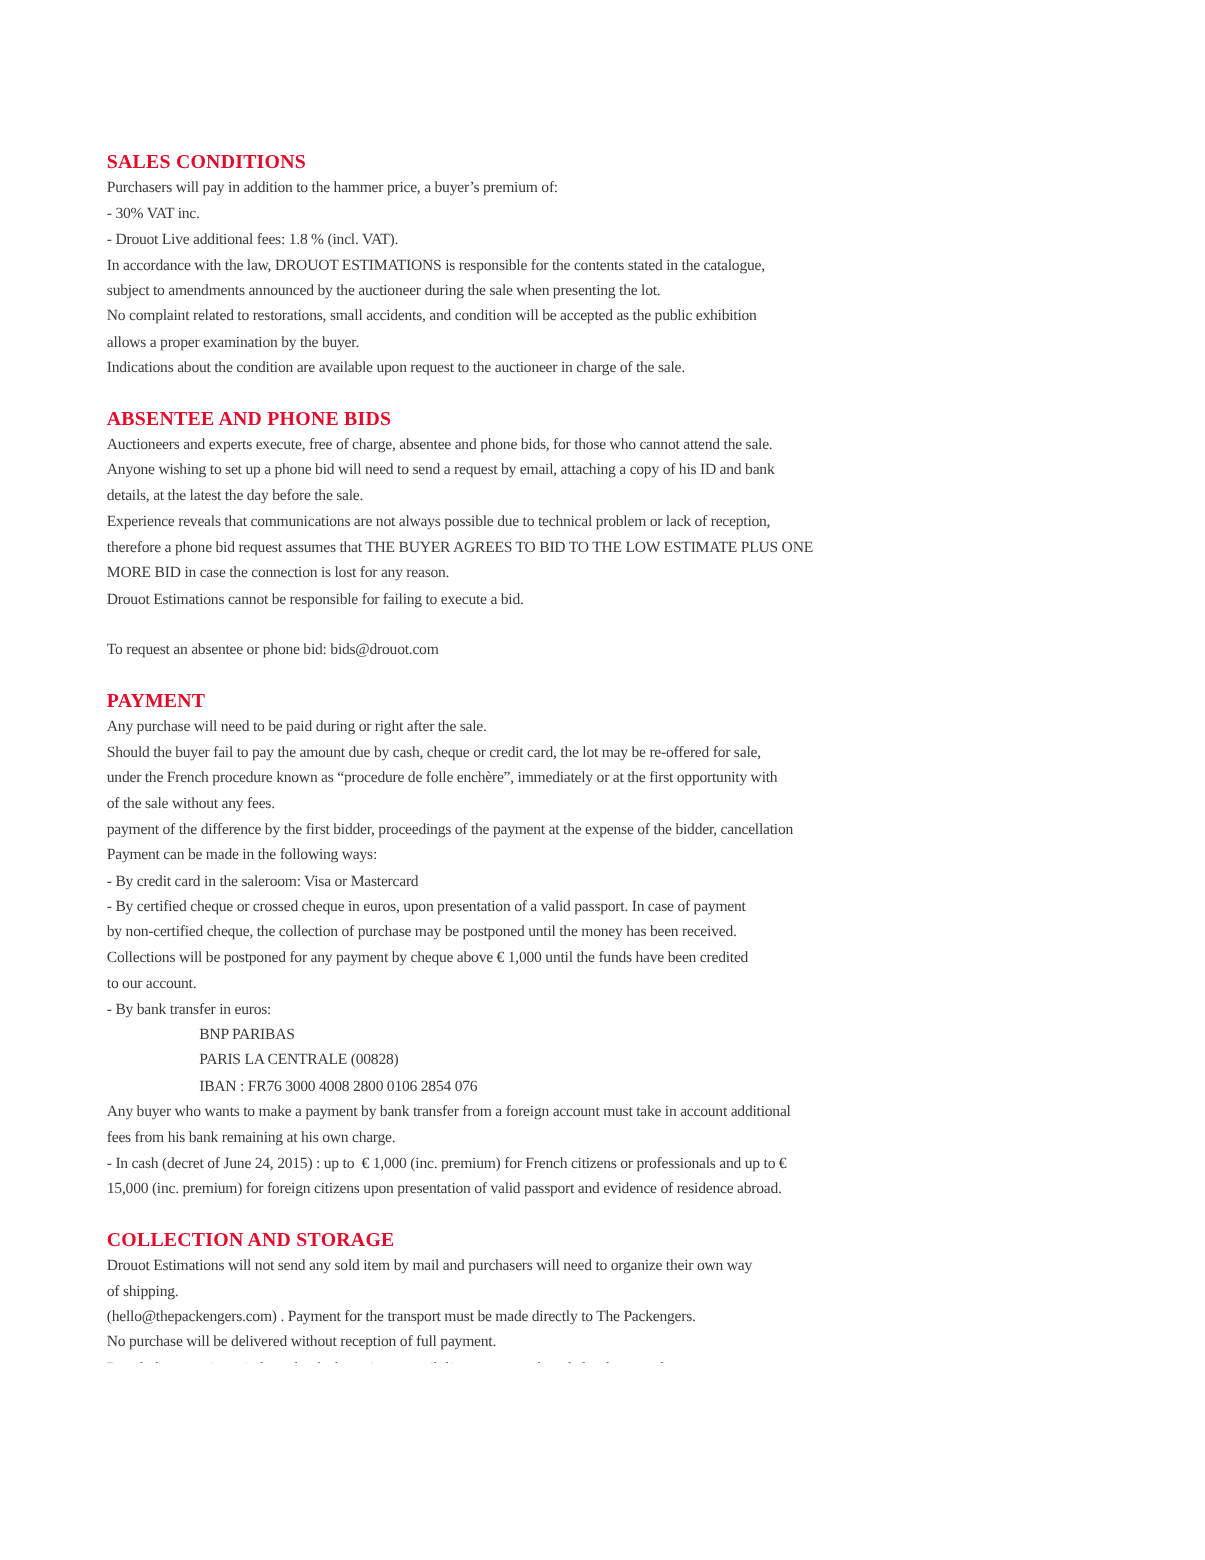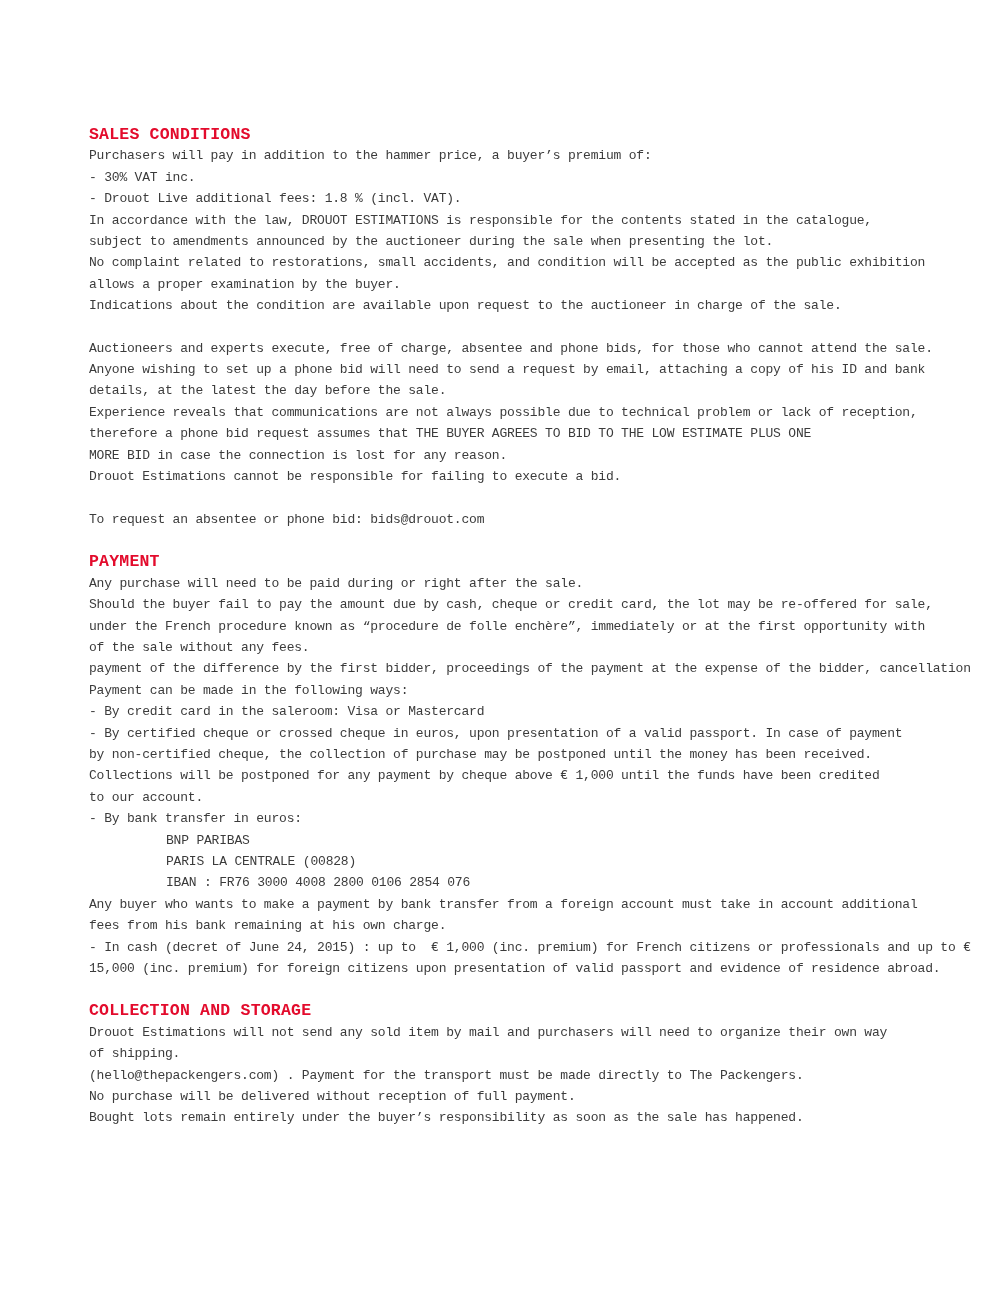--- a/index.html
+++ b/index.html
@@ -6,21 +6,21 @@
     margin: 0;
     padding: 0;
     background: #ffffff;
   }
   .page {
     position: relative;
     width: 1004px;
     height: 1136px;
     background: #ffffff;
     overflow: hidden;
-    font-family: Liberation Mono, monospace;
+    font-family: Liberation Serif, serif;
   }
   .content {
     position: absolute;
     left: 89px;
     top: 124px;
     width: 890px;
     color: #3b3b3b;
   }
   .txt-section + .txt-section { margin-top: 21px; }
   .sec-title {
@@ -71,20 +71,21 @@
           <div class="line">- Drouot Live additional fees: 1.8 % (incl. VAT).</div>
           <div class="line">In accordance with the law, DROUOT ESTIMATIONS is responsible for the contents stated in the catalogue,</div>
           <div class="line">subject to amendments announced by the auctioneer during the sale when presenting the lot.</div>
           <div class="line">No complaint related to restorations, small accidents, and condition will be accepted as the public exhibition</div>
           <div class="line">allows a proper examination by the buyer.</div>
           <div class="line">Indications about the condition are available upon request to the auctioneer in charge of the sale.</div>
         </div>
     </section>
 
     <section class="txt-section">
+      <h2 class="sec-title">ABSENTEE AND PHONE BIDS</h2>
       <div class="lines">
           <div class="line">Auctioneers and experts execute, free of charge, absentee and phone bids, for those who cannot attend the sale.</div>
           <div class="line">Anyone wishing to set up a phone bid will need to send a request by email, attaching a copy of his ID and bank</div>
           <div class="line">details, at the latest the day before the sale.</div>
           <div class="line">Experience reveals that communications are not always possible due to technical problem or lack of reception,</div>
           <div class="line">therefore a phone bid request assumes that THE BUYER AGREES TO BID TO THE LOW ESTIMATE PLUS ONE</div>
           <div class="line">MORE BID in case the connection is lost for any reason.</div>
           <div class="line">Drouot Estimations cannot be responsible for failing to execute a bid.</div>
           <div class="line"></div>
           <div class="line">To request an absentee or phone bid: bids@drouot.com</div>

